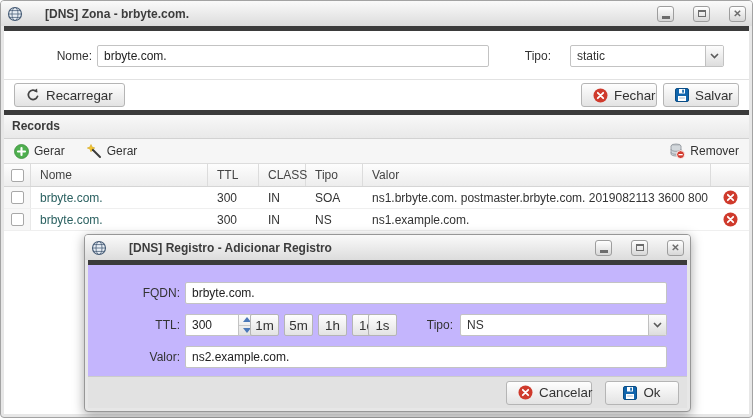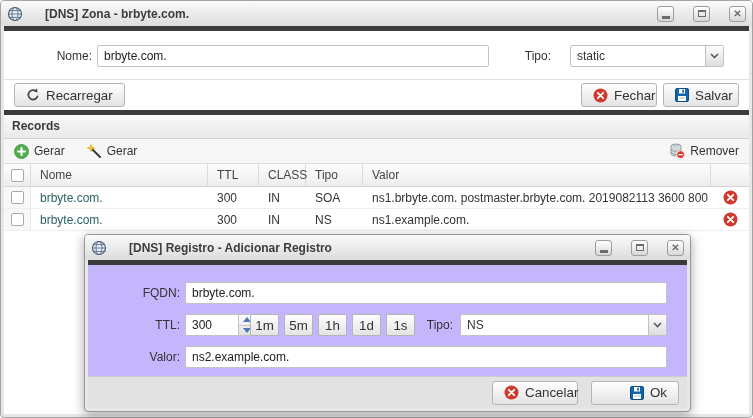--- a/index.html
+++ b/index.html
@@ -293,21 +293,21 @@
           <span class="spin-half">
               <span class="tri-down"></span>
             </span>
         </span>
       </div>
 
       <button class="preset" style="left:162px; top:49px;">1m</button>
       <button class="preset" style="left:196px; top:49px;">5m</button>
       <button class="preset" style="left:230px; top:49px;">1h</button>
       <button class="preset" style="left:264px; top:49px;">1d</button>
-      <button class="preset" style="left:298px; top:49px;">1s</button>
+      <button class="preset" style="left:280px; top:49px;">1s</button>
 
       <div class="flabel" style="left:305px; top:49px; width:60px;">Tipo:</div>
       <div class="combo" style="left:372px; top:49px; width:207px;">
         <span class="cval">NS</span>
         <span class="ctrig">
           <svg width="9" height="6" viewBox="0 0 9 6">
               <path d="M1 1 L4.5 4.5 L8 1" fill="none" stroke="#5a5a5a" stroke-width="1.6"></path>
             </svg>
         </span>
       </div>
@@ -319,21 +319,21 @@
     <div class="dlg-footer">
       <button class="btn" style="width:86px;">
         <span class="icon">
           <svg width="15" height="15" viewBox="0 0 15 15">
               <circle cx="7.5" cy="7.5" r="7" fill="#cf3a2c"></circle>
               <path d="M4.8 4.8 L10.2 10.2 M10.2 4.8 L4.8 10.2" stroke="#fff" stroke-width="1.8" stroke-linecap="round"></path>
             </svg>
         </span>
         <span>Cancelar</span>
       </button>
-      <button class="btn" style="width:88px; justify-content:flex-end;">
+      <button class="btn" style="width:74px; justify-content:center;">
         <span class="icon">
           <svg width="14" height="14" viewBox="0 0 14 14">
               <rect x="0.5" y="0.5" width="13" height="13" rx="1.5" fill="#1065ad" stroke="#0b4d85"></rect>
               <rect x="4" y="1" width="6" height="4.5" fill="#fff"></rect>
               <rect x="7.2" y="1.7" width="1.7" height="3" fill="#1065ad"></rect>
               <rect x="3" y="8" width="8" height="5" fill="#fff"></rect>
               <line x1="4.2" y1="10" x2="9.8" y2="10" stroke="#9fb4c6" stroke-width="0.9"></line>
             </svg>
         </span>
         <span>Ok</span>

